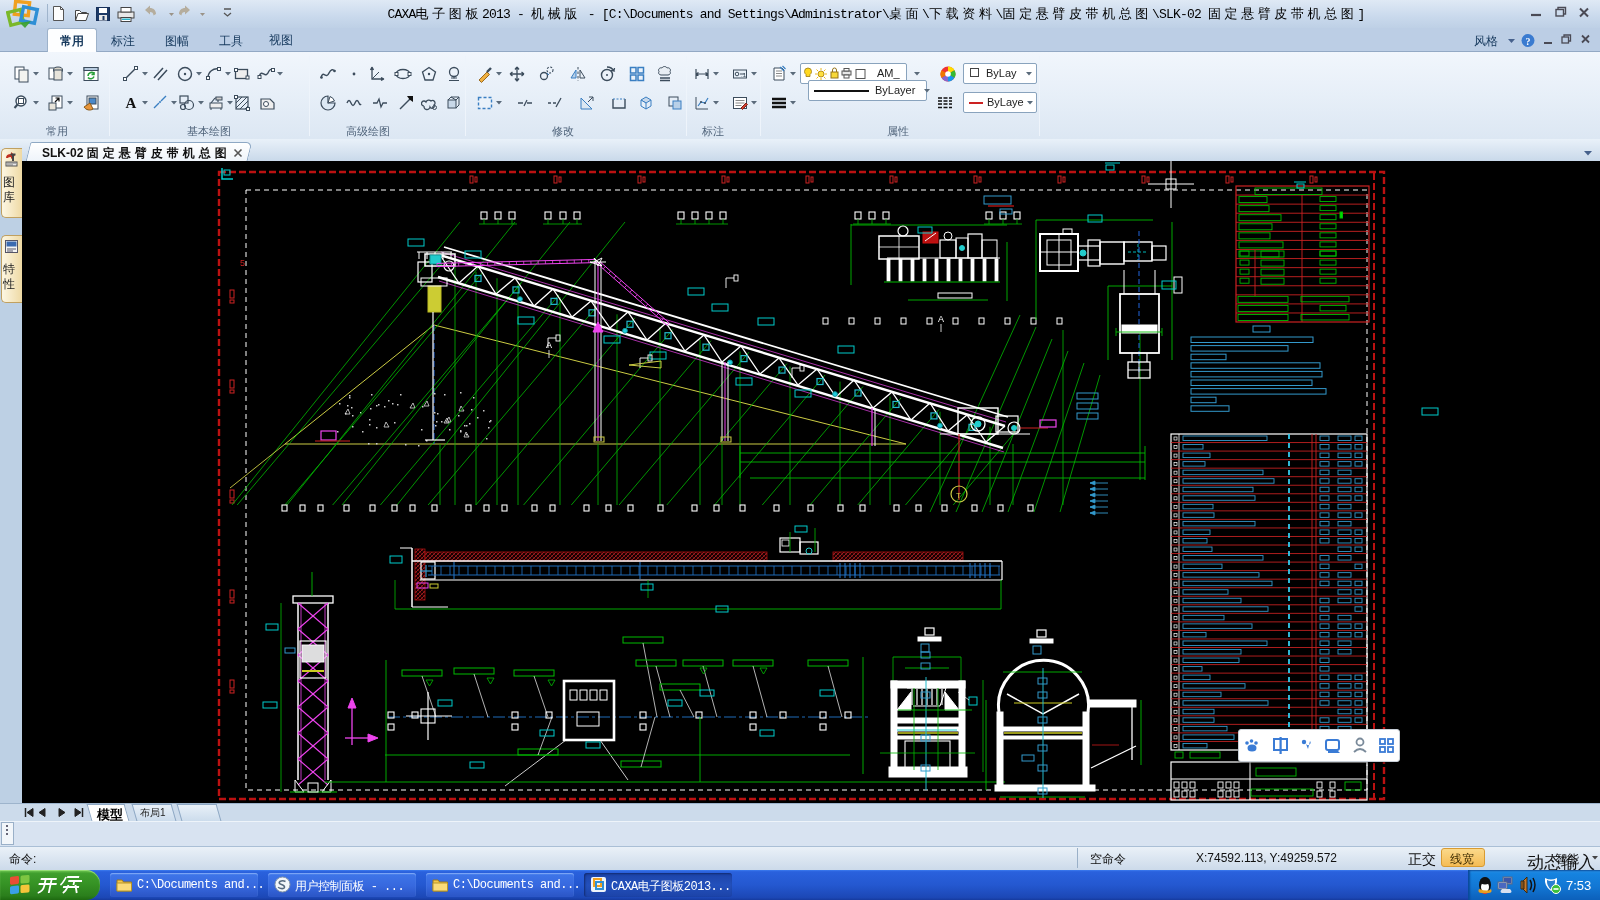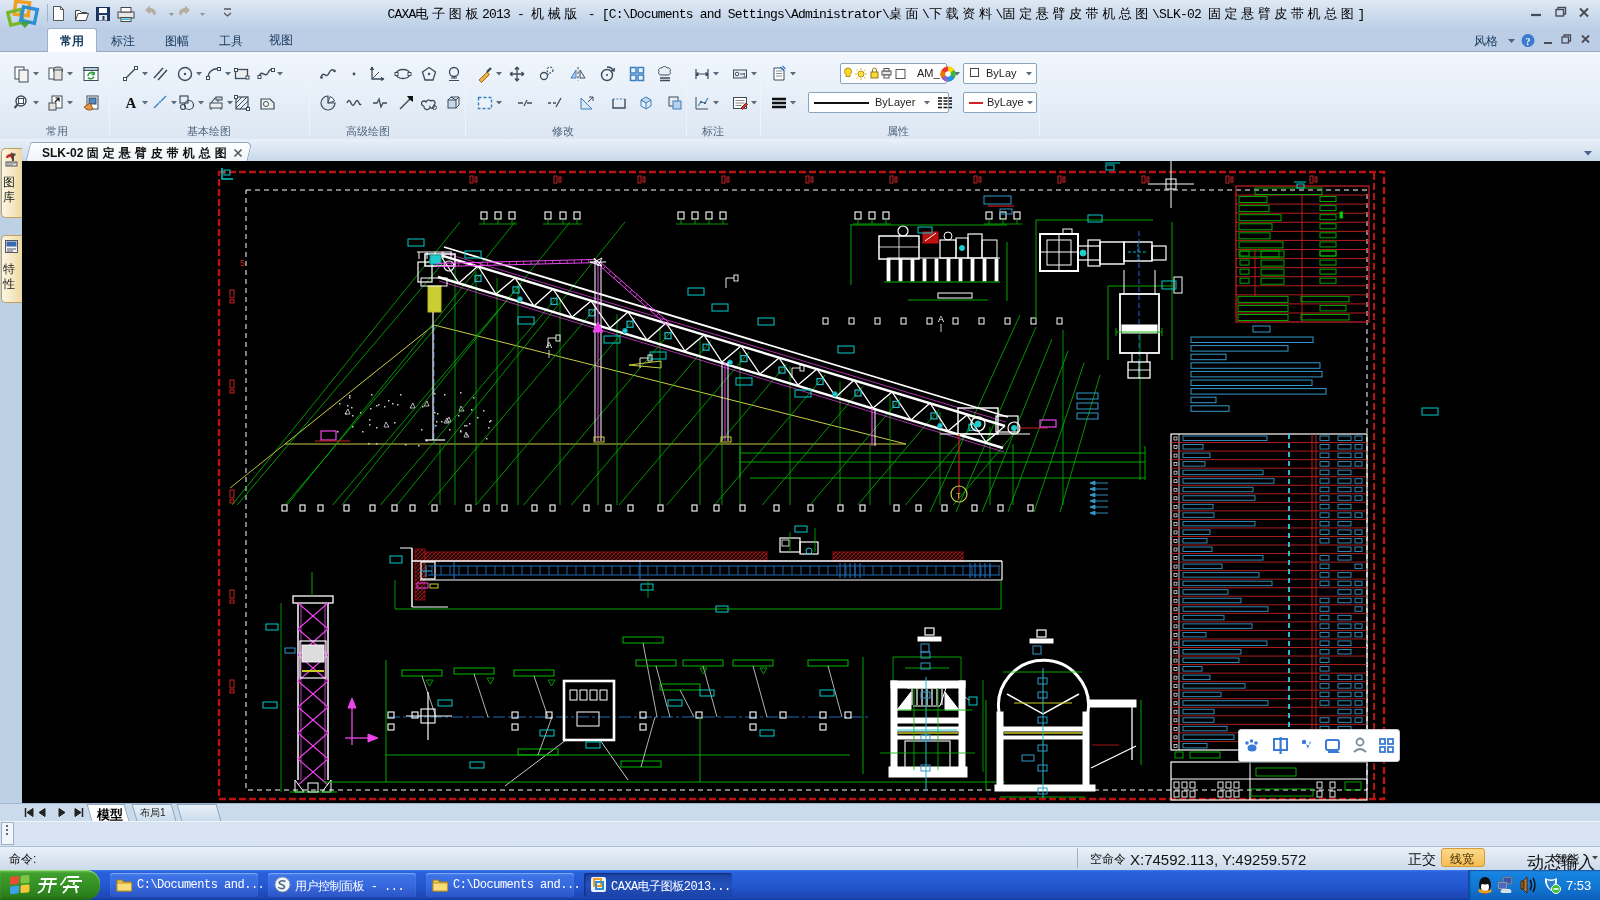--- a/index.html
+++ b/index.html
@@ -353,21 +353,21 @@
     <path d="M1 1 l3 3.5 3 -3.5" fill="#5a6a7a"></path>
   </svg>
 <svg class="abs" style="left:770px;top:65px" width="18" height="18" viewBox="0 0 18 18">
     <path d="M4 3 h8 l2 2 v10 h-10 z" fill="#fff" stroke="#3c4c5c"></path>
     <path d="M6 6 h6 M6 8.5 h6 M6 11 h6" stroke="#888"></path>
     <path d="M10 2 l4 4 m-1.5 -5 l3 3" stroke="#3a7fc2" stroke-width="1.2"></path>
   </svg>
 <svg class="abs" style="left:789px;top:71px" width="8" height="6" viewBox="0 0 8 6">
     <path d="M1 1 l3 3.5 3 -3.5" fill="#5a6a7a"></path>
   </svg>
-<div class="combo" style="left:840px;top:63px;width:107px">
+<div class="combo" style="left:800px;top:63px;width:107px">
     <svg class="abs" style="left:2px;top:2px" width="70" height="16" viewBox="0 0 70 16">
       <path d="M5 2 a3.5 3.5 0 0 1 3.5 3.5 q0 2 -1.5 3 v2 h-4 v-2 q-1.5 -1 -1.5 -3 a3.5 3.5 0 0 1 3.5 -3.5" fill="#ffd820" stroke="#9a7a10" stroke-width="0.8"></path>
       <circle cx="18" cy="8" r="3" fill="#ffe040" stroke="#b8901a"></circle>
       <g stroke="#e8b820">
         <path d="M18 2 v2 M18 12 v2 M12 8 h2 M22 8 h2 M13.5 3.5 l1.5 1.5 M21 11 l1.5 1.5 M22.5 3.5 L21 5 M15 11 l-1.5 1.5"></path>
       </g>
       <rect x="28" y="6" width="7" height="6" fill="#f8d838" stroke="#96741a"></rect>
       <path d="M29.5 6 v-2 a2 2 0 0 1 4 0 v2" fill="none" stroke="#96741a"></path>
       <rect x="39" y="5" width="9" height="4" fill="#e8e8e8" stroke="#555"></rect>
       <rect x="41" y="2.5" width="5" height="2.5" fill="#fff" stroke="#555"></rect>
@@ -394,21 +394,21 @@
     <svg class="abs" style="left:61px;top:7px" width="8" height="6" viewBox="0 0 8 6">
       <path d="M1 1 l3 3.5 3 -3.5" fill="#5a6a7a"></path>
     </svg>
   </div>
 <svg class="abs" style="left:770px;top:94px" width="18" height="18" viewBox="0 0 18 18">
     <path d="M2 5 h14 M2 9 h14 M2 13 h14" stroke="#111" stroke-width="2.6"></path>
   </svg>
 <svg class="abs" style="left:789px;top:100px" width="8" height="6" viewBox="0 0 8 6">
     <path d="M1 1 l3 3.5 3 -3.5" fill="#5a6a7a"></path>
   </svg>
-<div class="combo" style="left:808px;top:92px;width:141px">
+<div class="combo" style="left:808px;top:80px;width:119px">
     <span style="position:absolute;left:5px;top:9px;width:55px;height:2px;background:#111"></span>
     <span style="position:absolute;left:66px;top:3px">ByLayer</span>
     <svg class="abs" style="left:114px;top:7px" width="8" height="6" viewBox="0 0 8 6">
       <path d="M1 1 l3 3.5 3 -3.5" fill="#5a6a7a"></path>
     </svg>
   </div>
 <svg class="abs" style="left:936px;top:94px" width="18" height="18" viewBox="0 0 18 18">
     <path d="M2 4 h14 M2 7 h14 M2 10 h14 M2 13.5 h14" stroke="#111" stroke-width="1.6" stroke-dasharray="4,1.5"></path>
   </svg>
 <div class="combo" style="left:963px;top:92px;width:74px">
@@ -1528,21 +1528,21 @@
 <div class="abs" style="left:140px;top:806px;font-size:10px;color:#222">布局1</div>
 <div class="abs" style="left:179px;top:804px;width:40px;height:17px;background:linear-gradient(#e8f0f8,#ccdcec);border:1px solid #8ea8c4;border-bottom:none;transform:skewX(16deg)"></div>
 <div class="abs" style="left:185px;top:852px;font-size:11px;color:#222">布局2</div>
 <div class="abs" id="cmdpanel"></div>
 <div class="abs" style="left:1px;top:822px;width:13px;height:23px;background:#f2f6fa;border:1px solid #9ab0c8"></div>
 <div class="abs" style="left:6px;top:825px;width:2px;height:2px;background:#667;box-shadow:0 4px #667,0 8px #667"></div>
 <div class="abs" id="statusrow"></div>
 <div class="abs" style="left:9px;top:851px;font-size:12px;color:#111">命令:</div>
 <div class="abs" style="left:1077px;top:848px;width:1px;height:20px;background:#9ab0c8"></div>
 <div class="abs" style="left:1090px;top:851px;font-size:12px;color:#111">空命令</div>
-<div class="abs" style="left:1130px;top:851px;font-size:15px;color:#111">X:74592.113, Y:49259.572</div>
+<div class="abs" style="left:1196px;top:851px;font-size:12px;color:#111">X:74592.113, Y:49259.572</div>
 <div class="abs" style="left:1408px;top:851px;font-size:14px;color:#111">正交</div>
 <div class="abs" style="left:1441px;top:848px;width:44px;height:19px;background:linear-gradient(#fbd98a,#f5bc55);border:1px solid #d89b32;border-radius:3px"></div>
 <div class="abs" style="left:1450px;top:851px;font-size:12px;color:#3a2a00">线宽</div>
 <div class="abs" style="left:1527px;top:851px;font-size:17px;color:#111">动态输入</div>
 <div class="abs" style="left:1555px;top:851px;font-size:12px;color:#111">智能</div>
 <svg class="abs" style="left:1591px;top:855px" width="8" height="6" viewBox="0 0 8 6">
     <path d="M1 1 l3 3.5 3 -3.5" fill="#444"></path>
   </svg>
 <div class="abs" id="taskbar"></div>
 <div class="abs" style="left:0;top:870px;width:100px;height:30px;border-radius:0 14px 14px 0;background:linear-gradient(#6bc34f 0%,#3f9e2d 12%,#369325 45%,#2b7f1c 85%,#1e6a10 100%);box-shadow:inset 0 1px 1px #9ae07a"></div>

